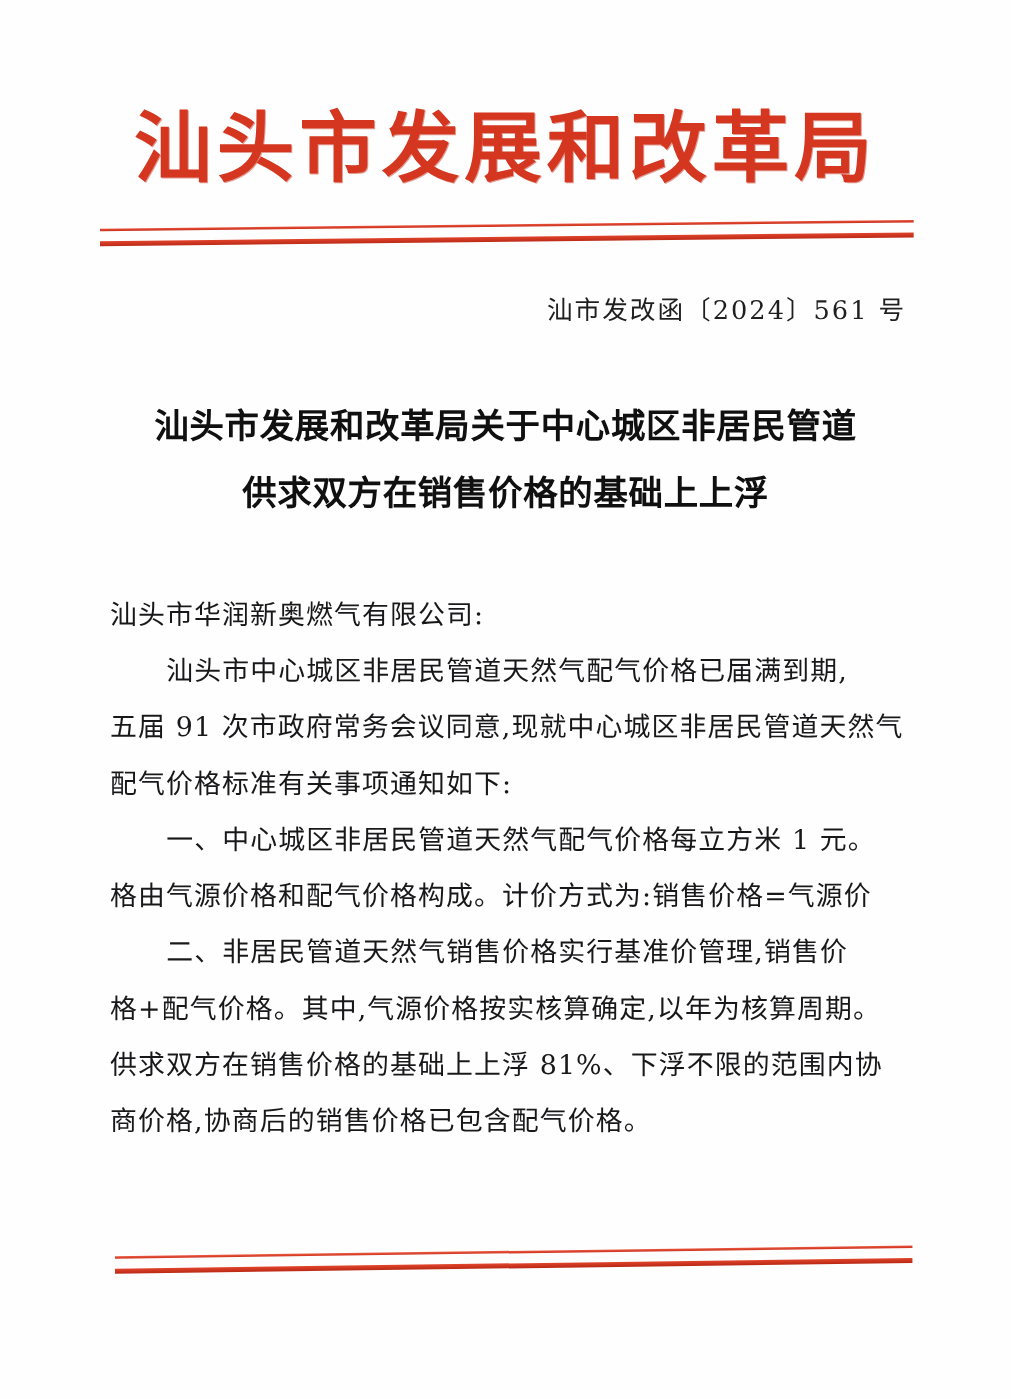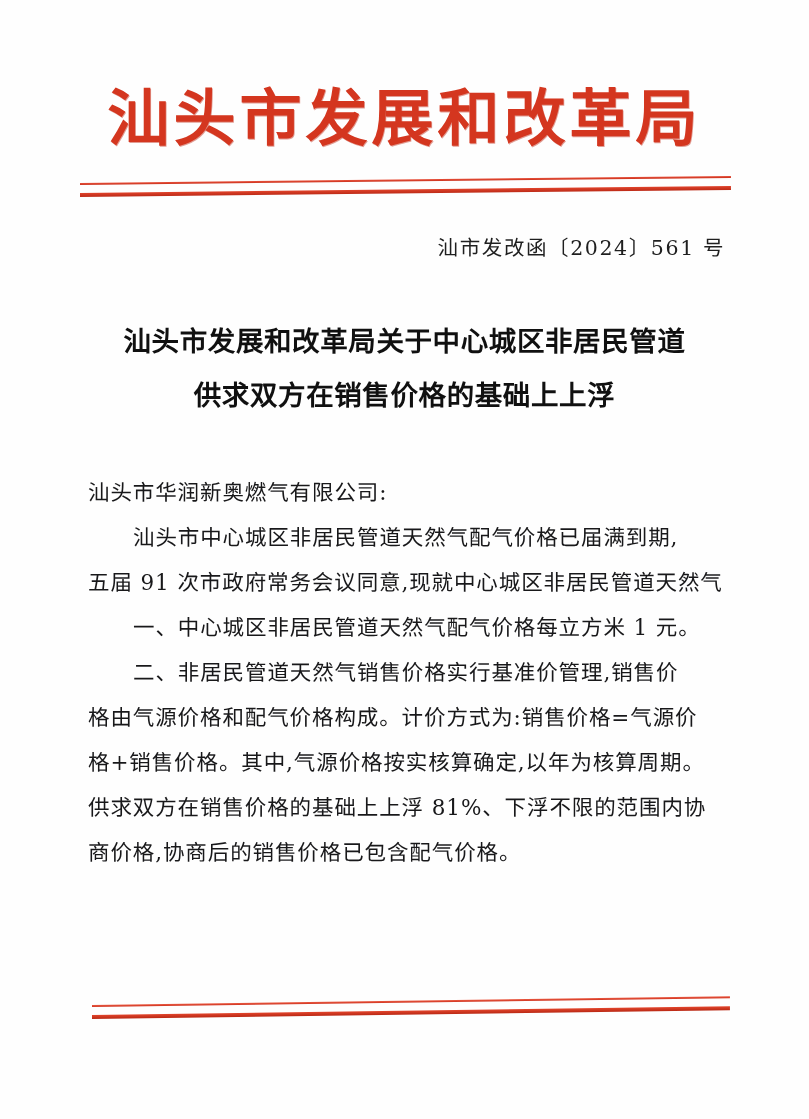--- a/index.html
+++ b/index.html
@@ -165,24 +165,25 @@
 
   <div class="doc-title">
     <span class="tline">汕头市发展和改革局关于中心城区非居民管道</span>
     <span class="tline">供求双方在销售价格的基础上上浮</span>
   </div>
 
   <div class="body-block">
     <span class="body-line">汕头市华润新奥燃气有限公司:</span>
     <span class="body-line indent">汕头市中心城区非居民管道天然气配气价格已届满到期,</span>
     <span class="body-line">五届 91 次市政府常务会议同意,现就中心城区非居民管道天然气</span>
+    <span class="body-line">配气价格标准有关事项通知如下:</span>
     <span class="body-line indent">一、中心城区非居民管道天然气配气价格每立方米 1 元。</span>
+    <span class="body-line">格由气源价格和配气价格构成。计价方式为:销售价格=气源价</span>
     <span class="body-line indent">二、非居民管道天然气销售价格实行基准价管理,销售价</span>
-    <span class="body-line">格由气源价格和配气价格构成。计价方式为:销售价格=气源价</span>
-    <span class="body-line">格+销售价格。其中,气源价格按实核算确定,以年为核算周期。</span>
+    <span class="body-line">格+配气价格。其中,气源价格按实核算确定,以年为核算周期。</span>
     <span class="body-line">供求双方在销售价格的基础上上浮 81%、下浮不限的范围内协</span>
     <span class="body-line">商价格,协商后的销售价格已包含配气价格。</span>
   </div>
 
   <div class="rule-group-bottom">
     <div class="rule rule-bot-thin"></div>
     <div class="rule rule-bot-thick"></div>
   </div>
 
 </div>

